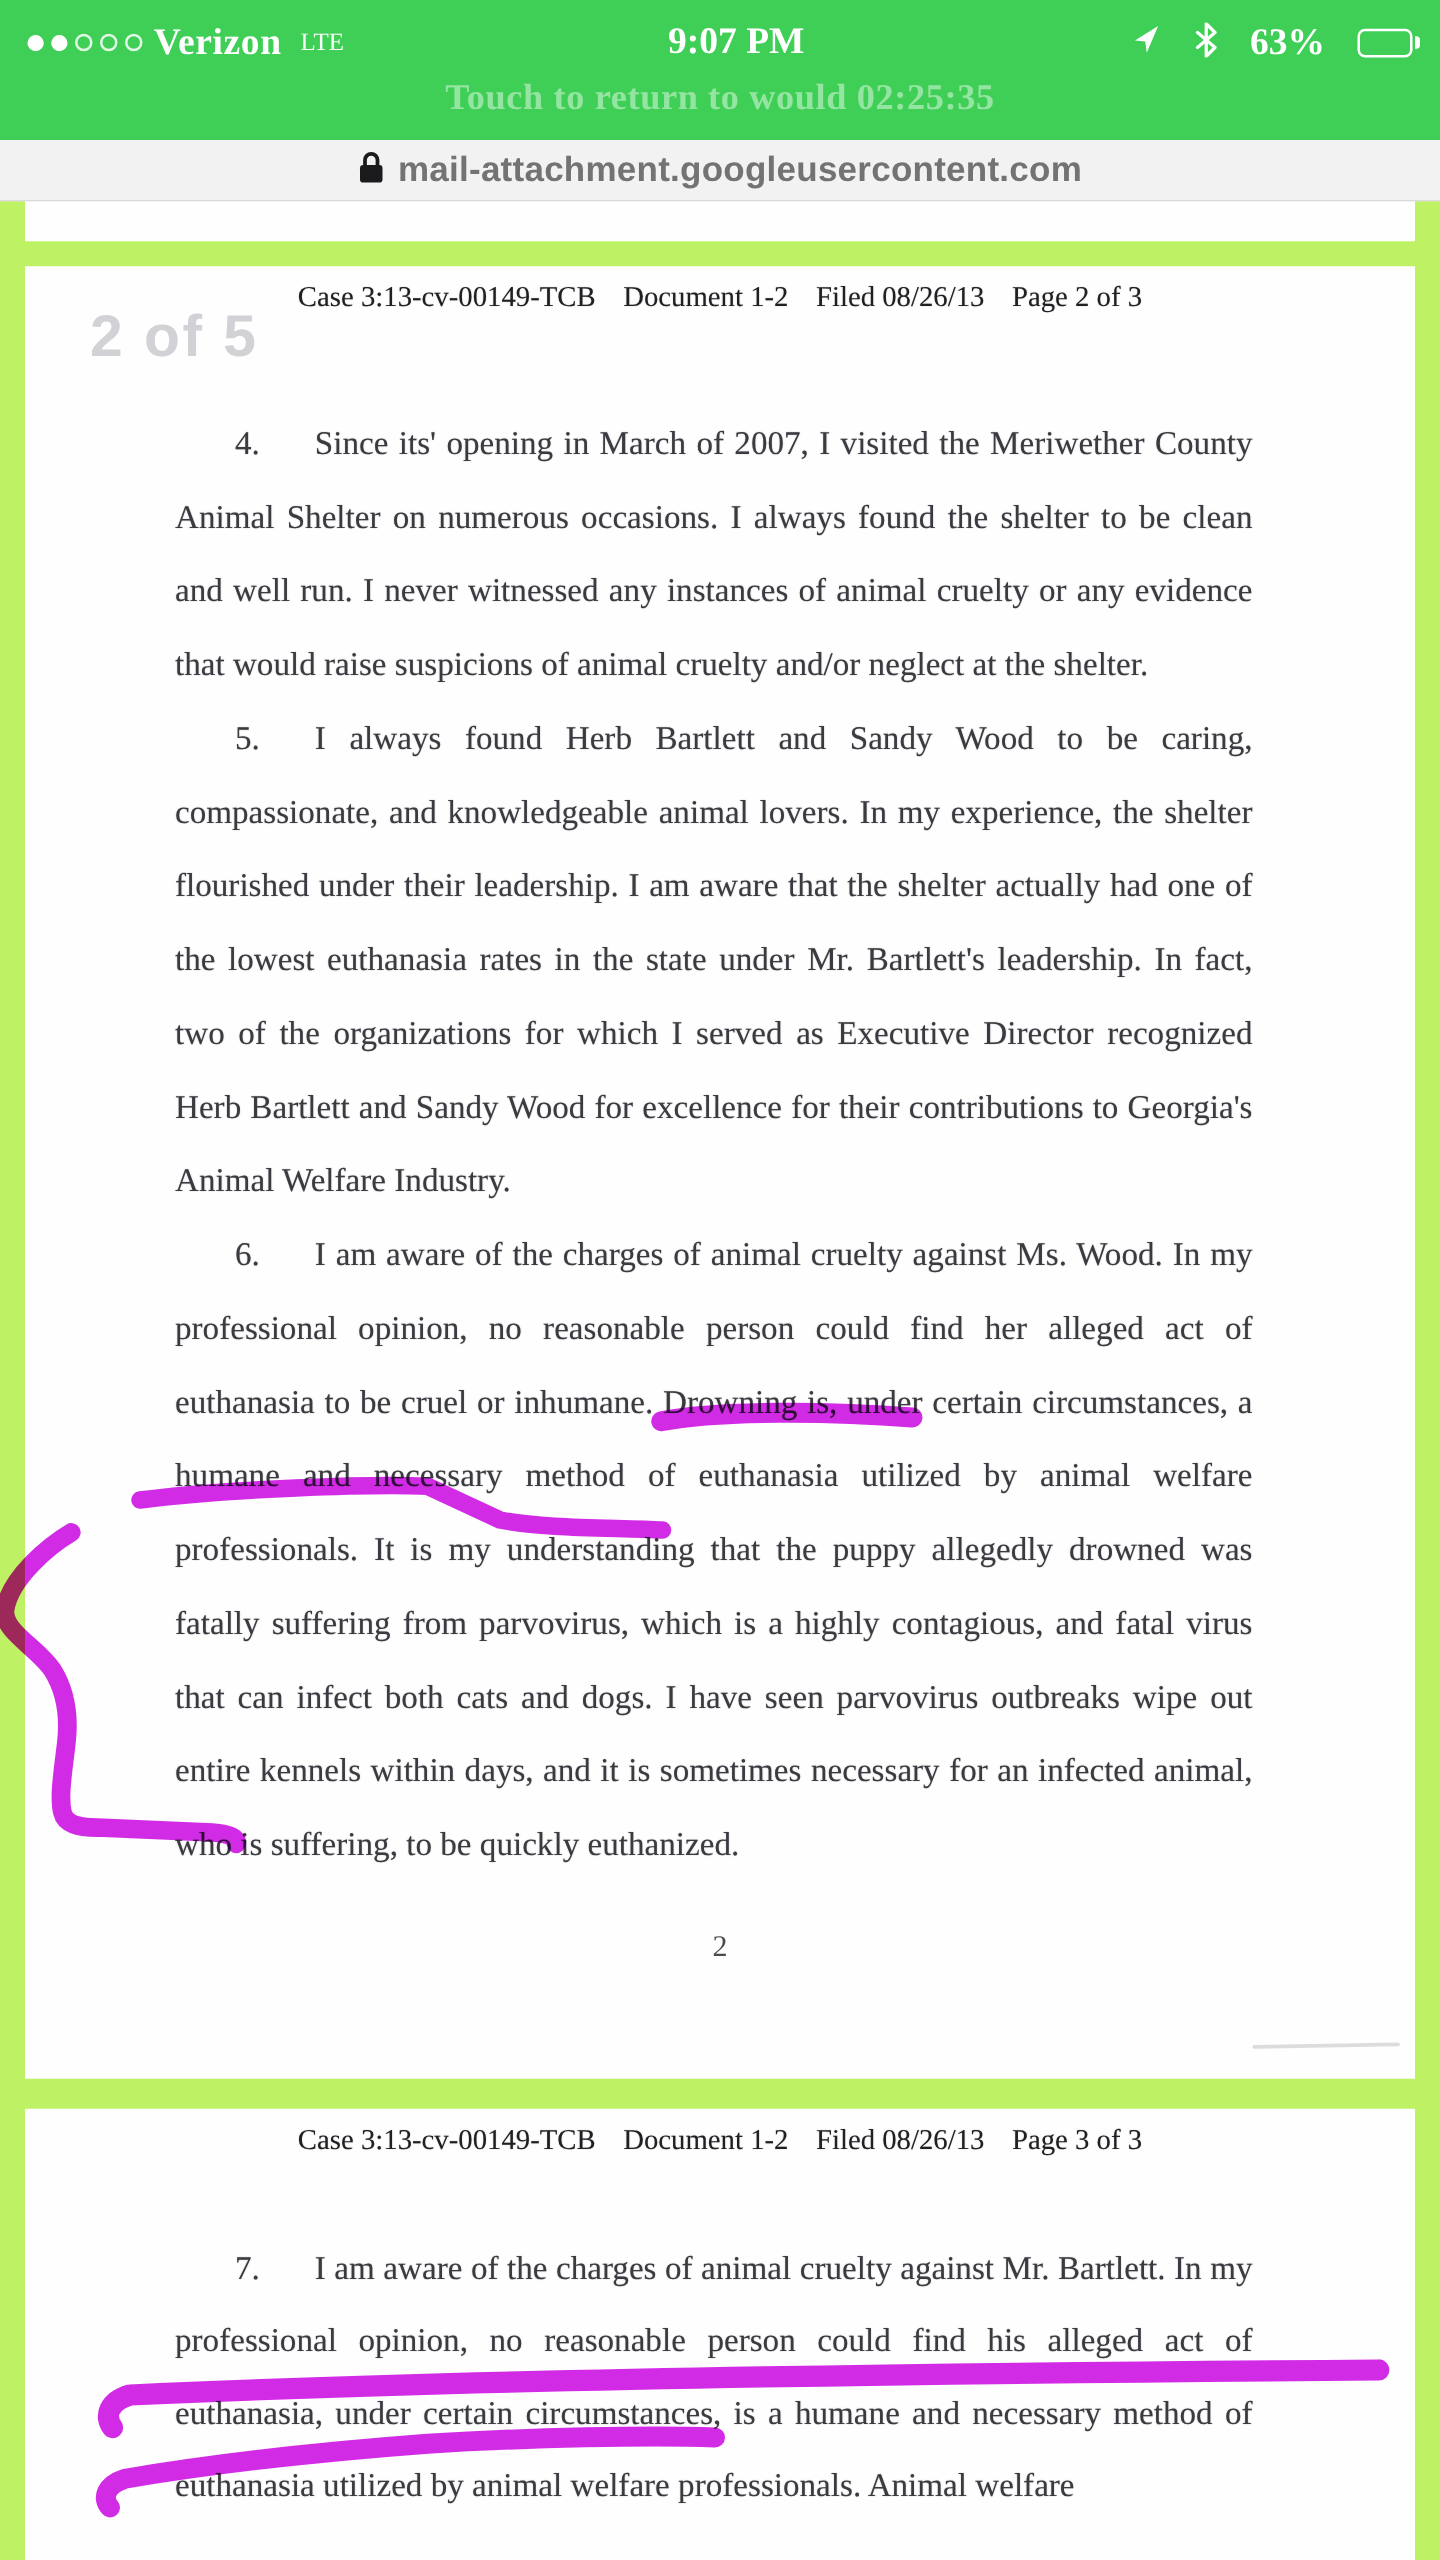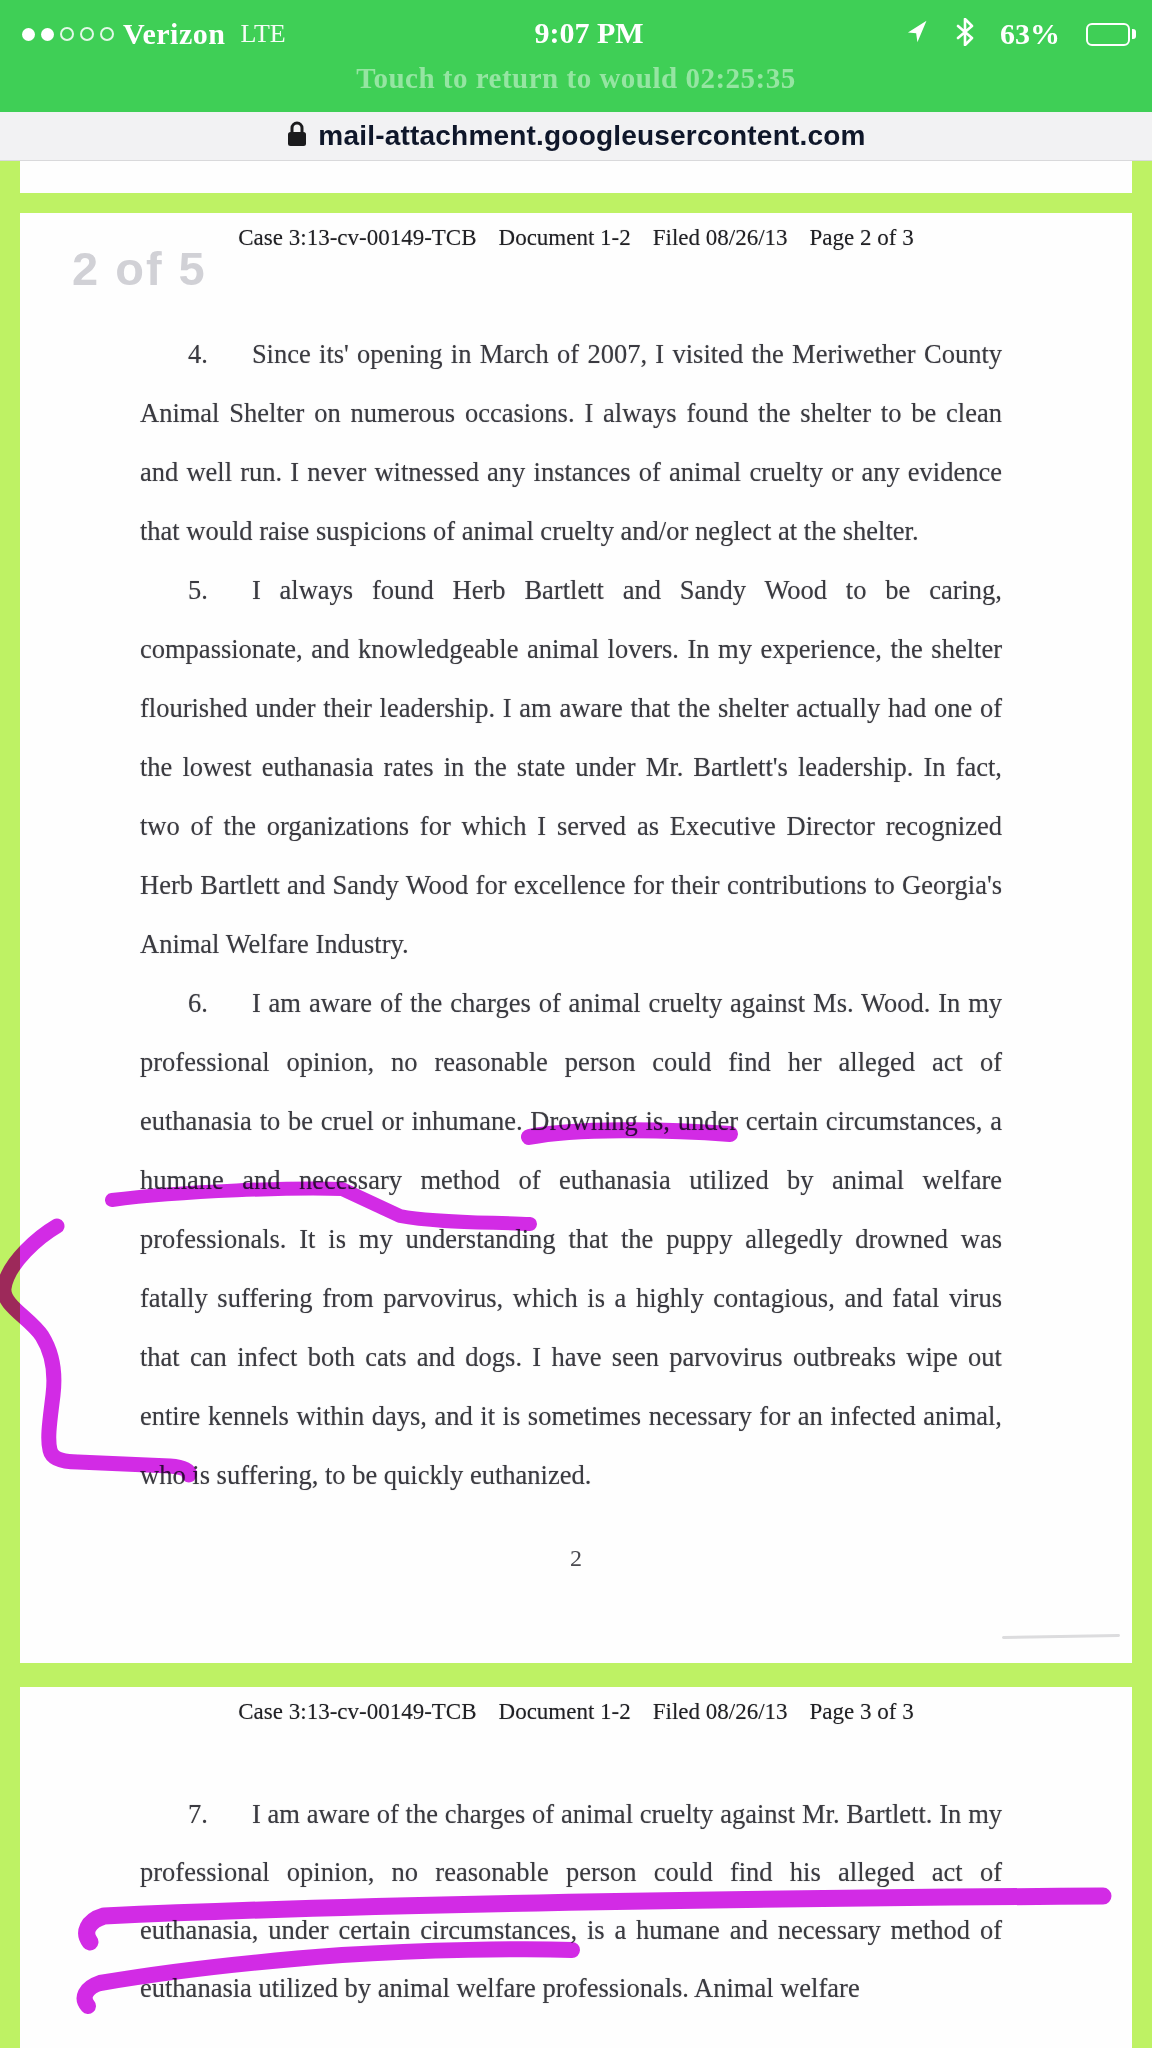--- a/index.html
+++ b/index.html
@@ -12,39 +12,39 @@
     position:absolute;top:0;left:0;width:1152px;height:112px;
     background:#3fcf56;color:#fff;z-index:10;font-family:Liberation Serif, serif;
   }
   .sb-row1{position:absolute;top:14px;left:0;right:0;height:40px;}
   .sb-left{position:absolute;left:22px;top:0;display:flex;align-items:center;gap:9px;height:40px;}
   .sig-dots{display:flex;gap:6px;align-items:center;}
   .dot{width:13px;height:13px;border-radius:50%;}
   .dot.on{background:#fff;}
   .dot.off{border:2px solid rgba(255,255,255,.85);width:10px;height:10px;}
   .carrier{font-size:30px;font-weight:700;letter-spacing:.5px;}
-  .network{font-size:26px;font-weight:400;margin-left:6px;opacity:.95;}
+  .network{font-size:20px;font-weight:400;margin-left:6px;opacity:.95;}
   .sb-time{position:absolute;left:0;right:0;text-align:center;font-size:30px;font-weight:700;top:2px;padding-left:26px;}
   .sb-right{position:absolute;right:16px;top:0;display:flex;align-items:center;gap:26px;height:40px;}
   .pct{font-size:30px;font-weight:600;}
   .battery{display:flex;align-items:center;}
   .batt-body{width:44px;height:23px;border:2.5px solid #fff;border-radius:6px;padding:2px;box-sizing:border-box;}
   .batt-fill{height:100%;width:60%;background:#fff;border-radius:2px;}
   .batt-tip{width:4px;height:10px;background:#fff;border-radius:0 3px 3px 0;margin-left:2px;}
   .call-banner{
     position:absolute;top:62px;left:0;right:0;text-align:center;
     font-size:29px;font-weight:600;color:rgba(255,255,255,.45);letter-spacing:.5px;
   }
   
   .urlbar{
     position:absolute;top:112px;left:0;width:1152px;height:48px;background:#f2f2f3;
     border-bottom:1px solid #d9d9db;display:flex;align-items:center;justify-content:center;
     gap:10px;z-index:10;
   }
-  .urltext{font-size:28px;font-weight:700;color:#0f172a;letter-spacing:.2px;}
+  .urltext{font-size:28px;font-weight:700;color:#737373;letter-spacing:.2px;}
   
   .viewer{position:absolute;top:160px;left:0;width:1152px;height:1888px;background:#bef264;padding-left:12px;}
   .page{position:absolute;left:20px;width:1112px;background:#fefefe;}
   .page-sliver{top:0;height:33px;}
   .page2{top:53px;height:1450px;}
   .page3{top:1527px;height:361px;}
   .doc-header{
     position:absolute;top:12px;left:0;right:0;display:flex;justify-content:center;gap:22px;
     font-family:Liberation Serif, serif;font-size:23px;color:#202024;
     text-shadow:0 0 1px rgba(30,30,30,.35);

